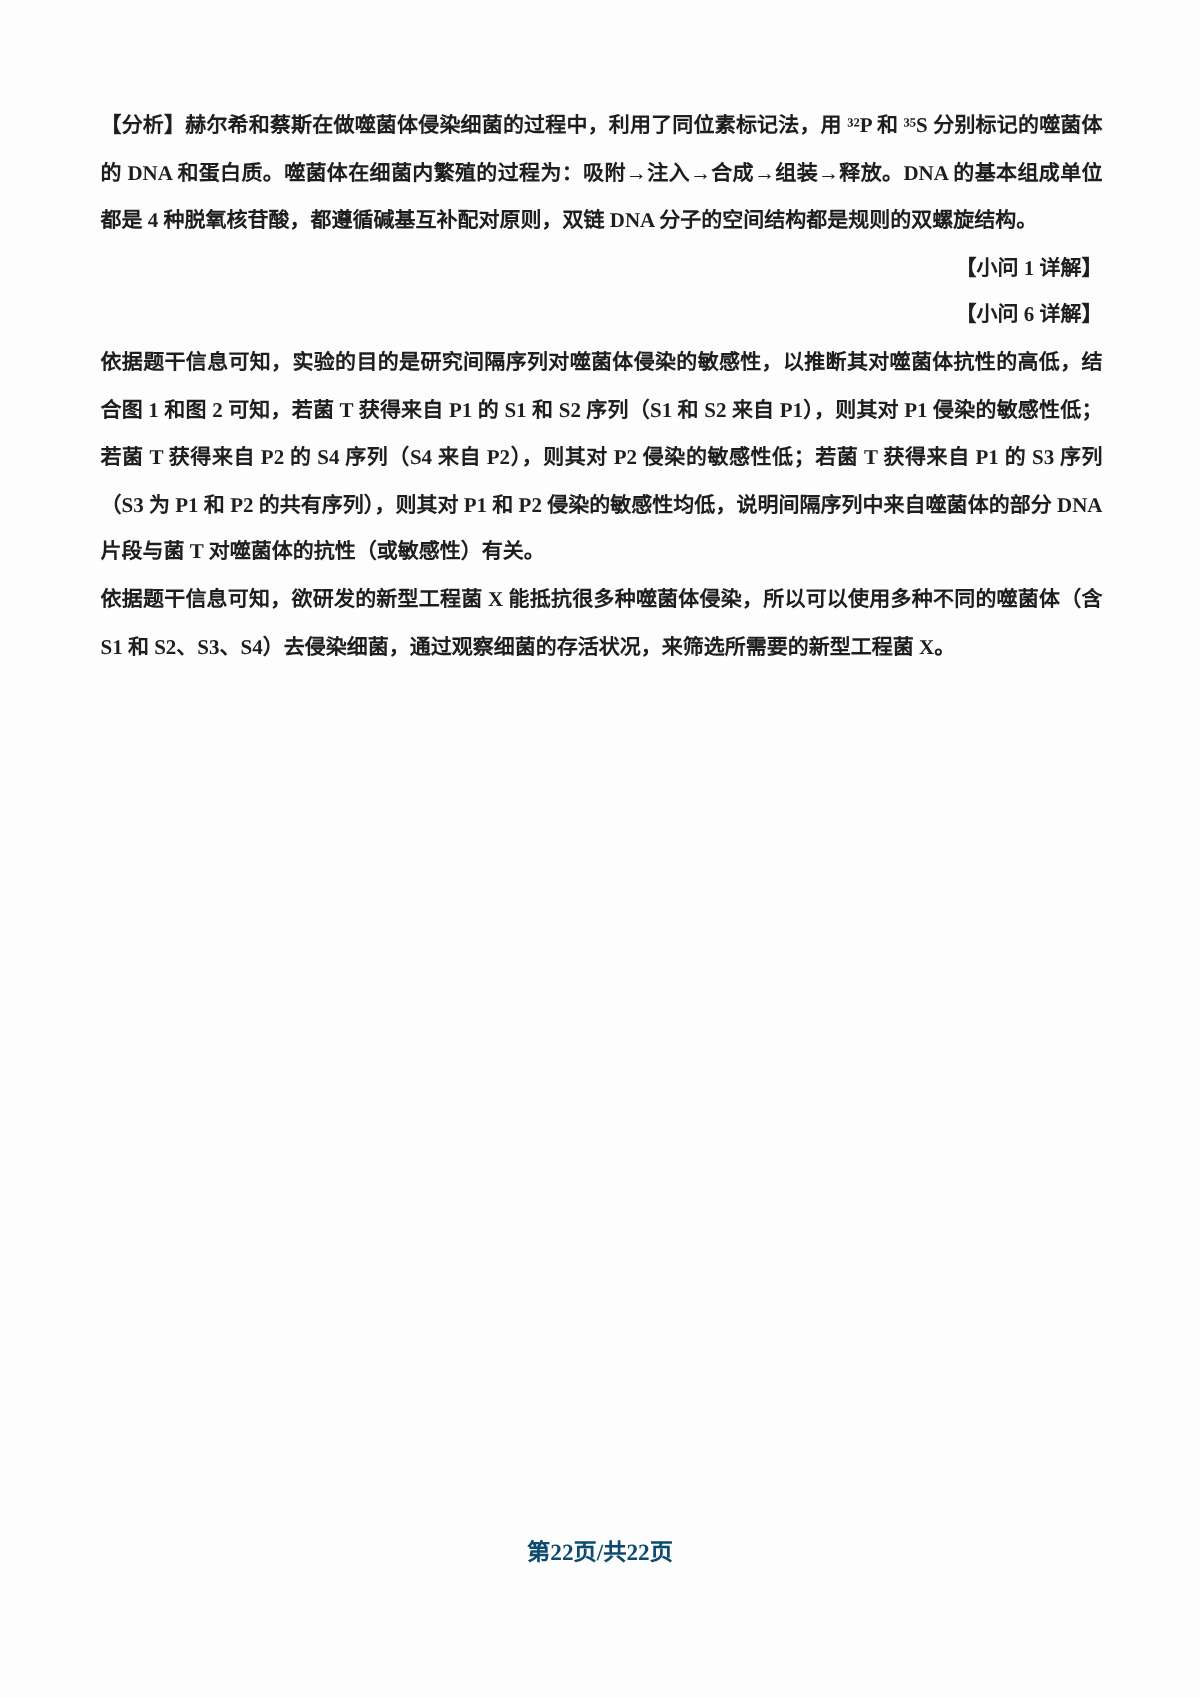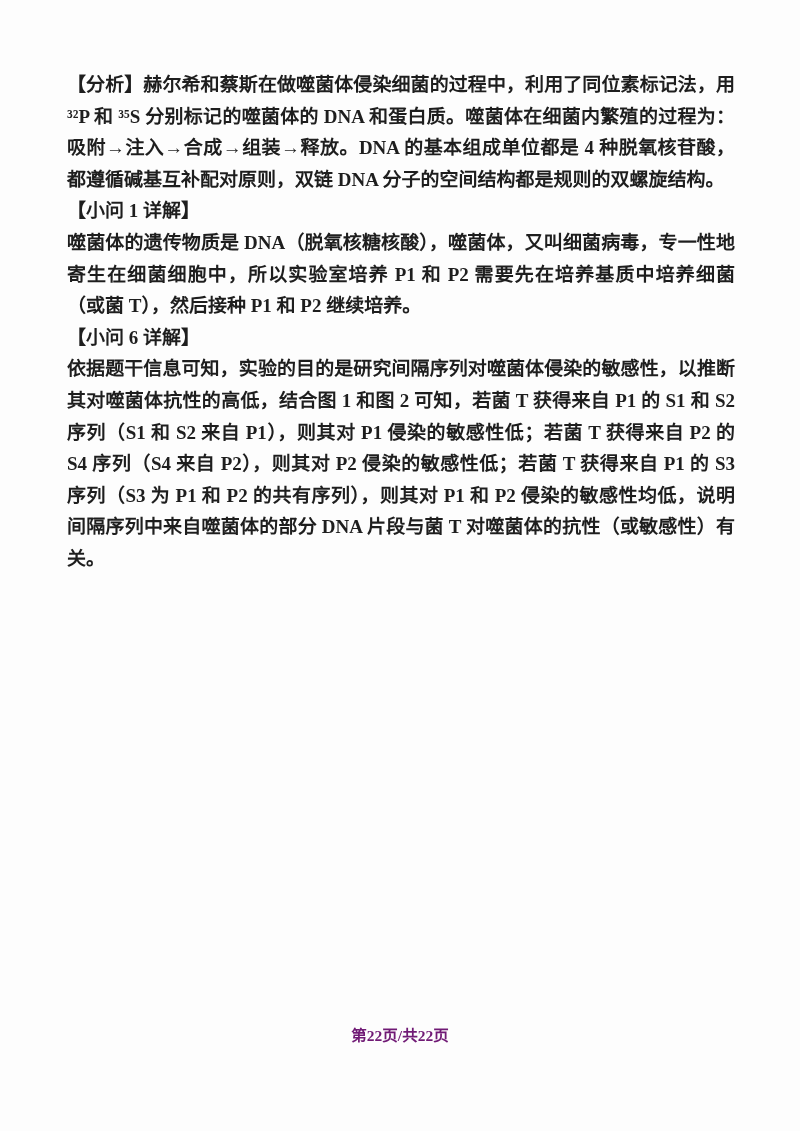--- a/index.html
+++ b/index.html
@@ -21,52 +21,52 @@
     overflow: hidden;
   }
   .doc {
     position: absolute;
     left: 67px;
     top: 69px;
     width: 668px;
   }
   .doc p {
     margin: 0;
-    font-size: 19px;
+    font-size: 14px;
     line-height: 31.6px;
     font-weight: 600;
     text-align: justify;
     text-justify: inter-ideograph;
   }
   .doc p.heading {
-    text-align: left;
+    text-align: right;
   }
   .u {
     text-decoration: underline;
     text-underline-offset: 3px;
   }
   .footer {
     position: absolute;
     left: 0;
     top: 1024px;
     width: 800px;
     text-align: center;
     font-size: 15.5px;
     line-height: 24px;
     font-weight: 600;
-    color: #701a75;
+    color: #0c4a6e;
   }
 </style>
 </head>
 <body>
 
 <div class="page">
   <main class="doc">
       <p class="para"><span>【分析】赫尔希和蔡斯在做噬菌体侵染细菌的过程中，利用了同位素标记法，用 ³²P 和 ³⁵S 分别标记的噬菌体的 DNA 和蛋白质。噬菌体在细菌内繁殖的过程为：吸附→注入→合成→组装→释放。DNA 的基本组成单位都是 4 种脱氧核苷酸，都遵循碱基互补配对原则，双链 DNA 分子的空间结构都是规则的双螺旋结构。</span></p>
       <p class="heading"><span>【小问 1 详解】</span></p>
-      <p class="para"><span>噬菌体的遗传物质是 DNA（脱氧核糖核酸），噬菌体，又叫细菌病毒，专一性地寄生在细菌细胞中，所以实验室培养 P1 和 P2 需要先在培养基质中培养细菌（或菌 T），然后接种 P1 和 P2 继续培养。</span></p>
       <p class="heading"><span>【小问 6 详解】</span></p>
       <p class="para"><span>依据题干信息可知，实验的目的是研究间隔序列对噬菌体侵染的敏感性，以推断其对噬菌体抗性的高低，结合图 1 和图 2 可知，若菌 T 获得来自 P1 的 S1 和 S2 序列（S1 和 S2 来自 P1），则其对 P1 侵染的敏感性低；若菌 T 获得来自 P2 的 S4 序列（S4 来自 P2），则其对 P2 侵染的敏感性低；若菌 T 获得来自 P1 的 S3 序列（S3 为 P1 和 P2 的共有序列），则其对 P1 和 P2 侵染的敏感性均低，说明间隔序列中来自噬菌体的部分 DNA 片段与菌 T 对噬菌体的抗性（或敏感性）有关。</span></p>
+      <p class="para"><span>依据题干信息可知，欲研发的新型工程菌 X 能抵抗很多种噬菌体侵染，所以可以使用多种不同的噬菌体（含 S1 和 S2、S3、S4）去侵染细菌，通过观察细菌的存活状况，来筛选所需要的新型工程菌 X。</span></p>
     </main>
   <footer class="footer">
     <span>第22页/共22页</span>
   </footer>
 </div>
 
 </body></html>

